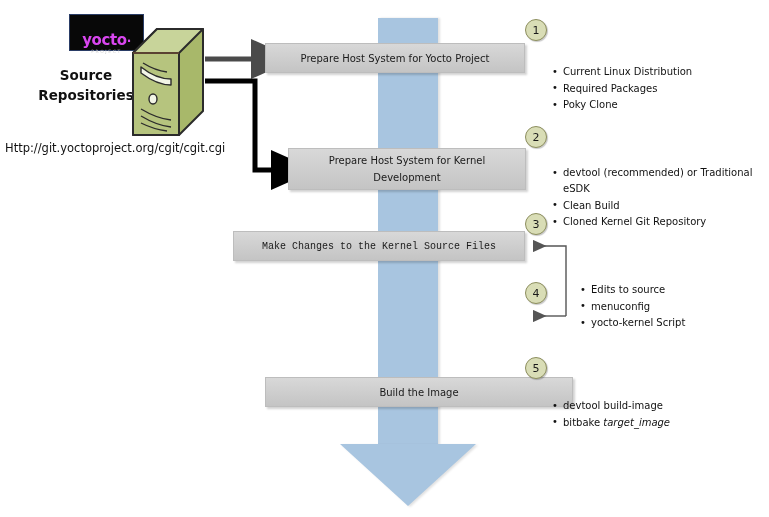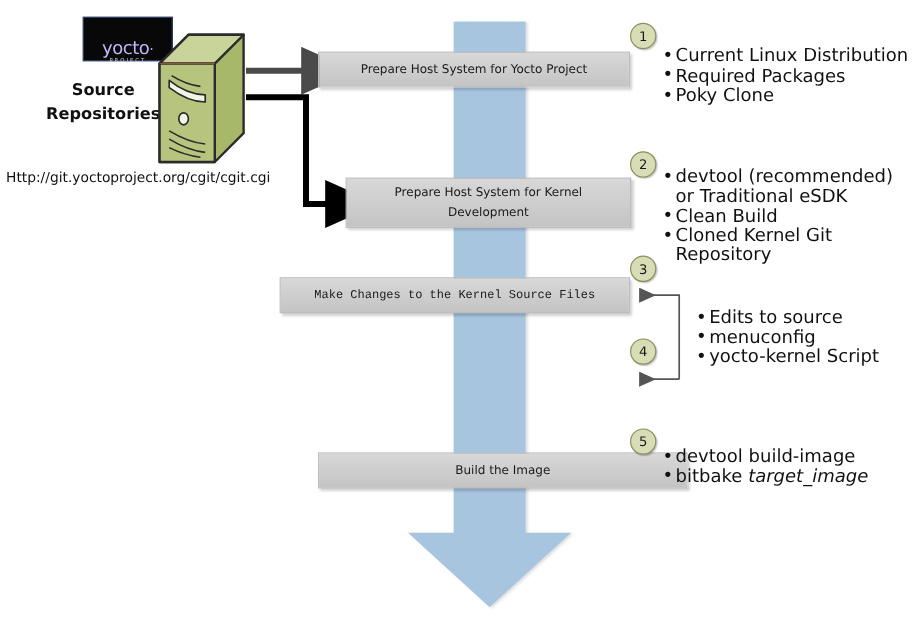--- a/index.html
+++ b/index.html
@@ -48,23 +48,23 @@
     background: #080808;
     border: 1px solid #2a3d66;
     box-sizing: border-box;
     display: flex;
     flex-direction: column;
     align-items: center;
     justify-content: center;
     line-height: 1;
   }
   .yocto-word {
-    color: #c4b5fd;
+    color: #d946ef;
     font-size: 15px;
-    font-weight: normal;
+    font-weight: bold;
     letter-spacing: -0.4px;
     margin-top: 22px;
   }
   .yocto-word .dot { font-size: 12px; }
   .yocto-sub {
     color: #cfcfcf;
     font-size: 4.5px;
     letter-spacing: 1.6px;
     margin-top: 2px;
   }
@@ -137,23 +137,24 @@
     box-shadow: 1px 1px 1px rgba(0,0,0,0.22);
   }
   #num1 { left: 525px; top: 19px; }
   #num2 { left: 525px; top: 126px; }
   #num3 { left: 525px; top: 213px; }
   #num4 { left: 525px; top: 282px; }
   #num5 { left: 525px; top: 357px; }
   
   .notes {
     position: absolute;
-    font-size: 15px;
+    font-size: 10px;
     color: #111;
     line-height: 16px;
+    margin-top: 26px;
   }
   .notes ul { list-style: none; margin: 0; padding: 0; }
   .notes li {
     position: relative;
     padding-left: 11px;
     margin: 0 0 0.5px 0;
   }
   .notes li:before {
     content: "\2022";
     position: absolute;

